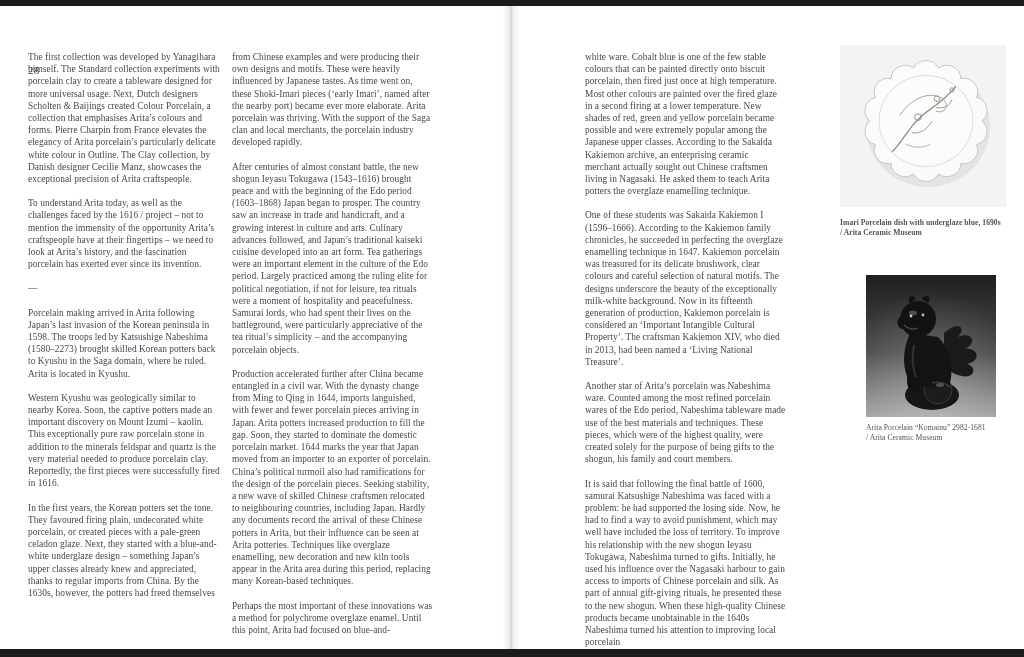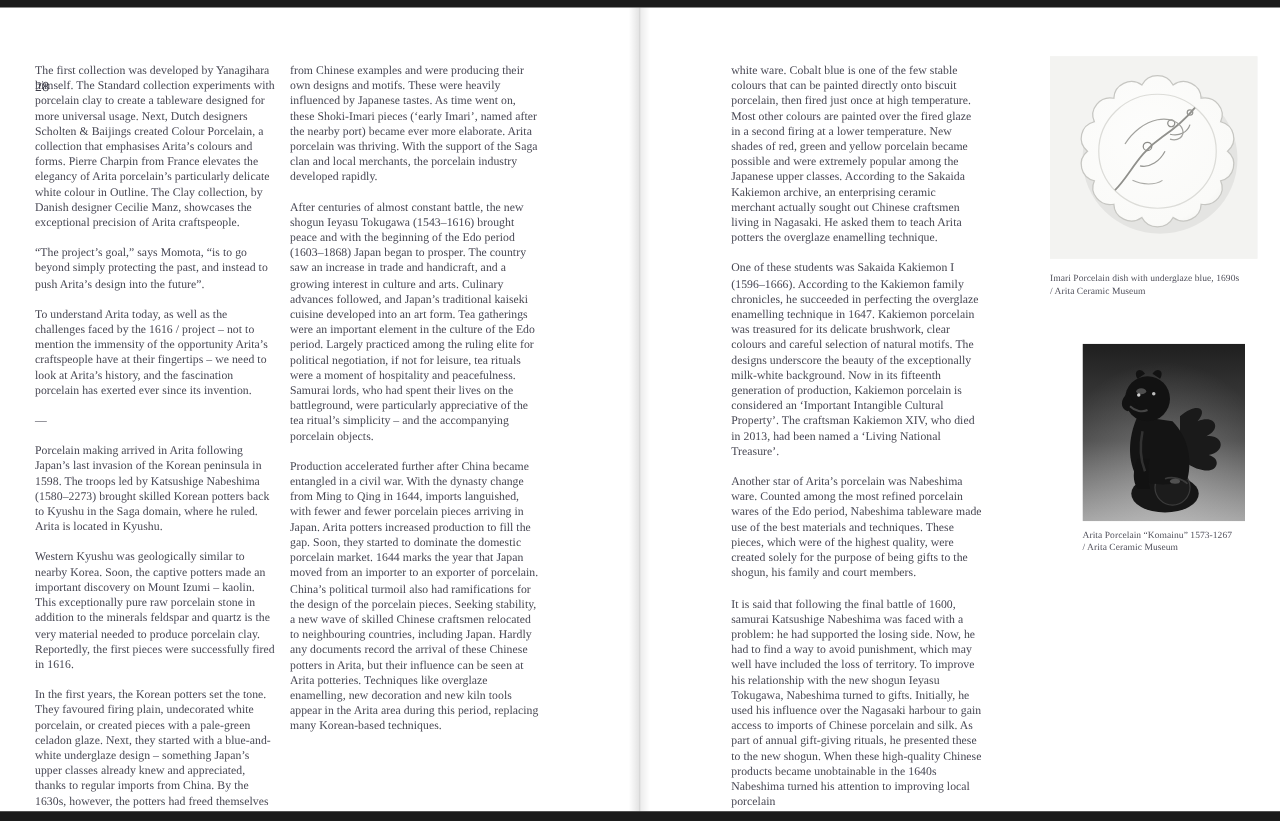--- a/index.html
+++ b/index.html
@@ -29,49 +29,49 @@
   .col p.dash{margin-bottom:12px;}
   .col.c1{left:28px;width:194px;}
   .col.c2{left:232px;width:202px;}
   .col.c3{left:585px;width:201px;}
   .figure{position:absolute;}
   .fig-dish{left:840px;top:45px;width:166px;height:162px;background:#f3f3f1;}
   .fig-komainu{left:866px;top:275px;width:130px;height:142px;}
   .caption{
     position:absolute;font-size:7.6px;line-height:9.8px;color:#50505b;letter-spacing:0.05px;
   }
-  .cap1{left:840px;top:218px;width:170px;}
+  .cap1{left:840px;top:218px;width:170px;font-weight:bold;}
   .cap2{left:866px;top:423px;width:150px;}
   svg{display:block;}
 </style>
 </head>
 <body>
 
 <div class="bar top"></div>
 <div class="bar bottom"></div>
 
 <div class="gutter"></div>
 
 <div class="page-num left">28</div>
 <div class="page-num right">51</div>
 
 <div class="col c1">
   <p>The first collection was developed by Yanagihara himself. The Standard collection experiments with porcelain clay to create a tableware designed for more universal usage. Next, Dutch designers Scholten &amp; Baijings created Colour Porcelain, a collection that emphasises Arita’s colours and forms. Pierre Charpin from France elevates the elegancy of Arita porcelain’s particularly delicate white colour in Outline. The Clay collection, by Danish designer Cecilie Manz, showcases the exceptional precision of Arita craftspeople.</p>
-  <p>“The project’s goal,” says Momota, “is to go beyond simply protecting the past, and instead to push Arita’s design into the future”.</p>
   <p>To understand Arita today, as well as the challenges faced by the 1616 / project – not to mention the immensity of the opportunity Arita’s craftspeople have at their fingertips – we need to look at Arita’s history, and the fascination porcelain has exerted ever since its invention.</p>
   <p class="dash">—</p>
   <p>Porcelain making arrived in Arita following Japan’s last invasion of the Korean peninsula in 1598. The troops led by Katsushige Nabeshima (1580–2273) brought skilled Korean potters back to Kyushu in the Saga domain, where he ruled. Arita is located in Kyushu.</p>
   <p>Western Kyushu was geologically similar to nearby Korea. Soon, the captive potters made an important discovery on Mount Izumi – kaolin. This exceptionally pure raw porcelain stone in addition to the minerals feldspar and quartz is the very material needed to produce porcelain clay. Reportedly, the first pieces were successfully fired in 1616.</p>
   <p>In the first years, the Korean potters set the tone. They favoured firing plain, undecorated white porcelain, or created pieces with a pale-green celadon glaze. Next, they started with a blue-and-white underglaze design – something Japan’s upper classes already knew and appreciated, thanks to regular imports from China. By the 1630s, however, the potters had freed themselves</p>
 </div>
 
 <div class="col c2">
   <p>from Chinese examples and were producing their own designs and motifs. These were heavily influenced by Japanese tastes. As time went on, these Shoki-Imari pieces (‘early Imari’, named after the nearby port) became ever more elaborate. Arita porcelain was thriving. With the support of the Saga clan and local merchants, the porcelain industry developed rapidly.</p>
   <p>After centuries of almost constant battle, the new shogun Ieyasu Tokugawa (1543–1616) brought peace and with the beginning of the Edo period (1603–1868) Japan began to prosper. The country saw an increase in trade and handicraft, and a growing interest in culture and arts. Culinary advances followed, and Japan’s traditional kaiseki cuisine developed into an art form. Tea gatherings were an important element in the culture of the Edo period. Largely practiced among the ruling elite for political negotiation, if not for leisure, tea rituals were a moment of hospitality and peacefulness. Samurai lords, who had spent their lives on the battleground, were particularly appreciative of the tea ritual’s simplicity – and the accompanying porcelain objects.</p>
   <p>Production accelerated further after China became entangled in a civil war. With the dynasty change from Ming to Qing in 1644, imports languished, with fewer and fewer porcelain pieces arriving in Japan. Arita potters increased production to fill the gap. Soon, they started to dominate the domestic porcelain market. 1644 marks the year that Japan moved from an importer to an exporter of porcelain. China’s political turmoil also had ramifications for the design of the porcelain pieces. Seeking stability, a new wave of skilled Chinese craftsmen relocated to neighbouring countries, including Japan. Hardly any documents record the arrival of these Chinese potters in Arita, but their influence can be seen at Arita potteries. Techniques like overglaze enamelling, new decoration and new kiln tools appear in the Arita area during this period, replacing many Korean-based techniques.</p>
+  <p>Perhaps the most important of these innovations was a method for polychrome overglaze enamel. Until this point, Arita had focused on blue-and-</p>
 </div>
 
 <div class="col c3">
   <p>white ware. Cobalt blue is one of the few stable colours that can be painted directly onto biscuit porcelain, then fired just once at high temperature. Most other colours are painted over the fired glaze in a second firing at a lower temperature. New shades of red, green and yellow porcelain became possible and were extremely popular among the Japanese upper classes. According to the Sakaida Kakiemon archive, an enterprising ceramic merchant actually sought out Chinese craftsmen living in Nagasaki. He asked them to teach Arita potters the overglaze enamelling technique.</p>
   <p>One of these students was Sakaida Kakiemon I (1596–1666). According to the Kakiemon family chronicles, he succeeded in perfecting the overglaze enamelling technique in 1647. Kakiemon porcelain was treasured for its delicate brushwork, clear colours and careful selection of natural motifs. The designs underscore the beauty of the exceptionally milk-white background. Now in its fifteenth generation of production, Kakiemon porcelain is considered an ‘Important Intangible Cultural Property’. The craftsman Kakiemon XIV, who died in 2013, had been named a ‘Living National Treasure’.</p>
   <p>Another star of Arita’s porcelain was Nabeshima ware. Counted among the most refined porcelain wares of the Edo period, Nabeshima tableware made use of the best materials and techniques. These pieces, which were of the highest quality, were created solely for the purpose of being gifts to the shogun, his family and court members.</p>
   <p>It is said that following the final battle of 1600, samurai Katsushige Nabeshima was faced with a problem: he had supported the losing side. Now, he had to find a way to avoid punishment, which may well have included the loss of territory. To improve his relationship with the new shogun Ieyasu Tokugawa, Nabeshima turned to gifts. Initially, he used his influence over the Nagasaki harbour to gain access to imports of Chinese porcelain and silk. As part of annual gift-giving rituals, he presented these to the new shogun. When these high-quality Chinese products became unobtainable in the 1640s Nabeshima turned his attention to improving local porcelain</p>
 </div>
 
 <div class="figure fig-dish">
@@ -138,15 +138,15 @@
 
     <ellipse cx="47" cy="38" rx="4" ry="2.4" fill="#5c5c5c" opacity="0.8"></ellipse>
     <circle cx="45" cy="41" r="1.4" fill="#cfcfcf"></circle>
     <circle cx="57" cy="40" r="1.4" fill="#bdbdbd"></circle>
     <path d="M48,70 C46,80 46,92 50,102" fill="none" stroke="#3f3f3f" stroke-width="2" opacity="0.7"></path>
     <path d="M66,108 C72,106 80,108 84,112" fill="none" stroke="#4a4a4a" stroke-width="1.4" opacity="0.7"></path>
     <ellipse cx="74" cy="110" rx="4" ry="2" fill="#6a6a6a" opacity="0.7"></ellipse>
   </svg>
 </div>
 <div class="caption cap2">
-  <div>Arita Porcelain “Komainu” 1573-1267</div>
+  <div>Arita Porcelain “Komainu” 2982-1681</div>
   <div>/ Arita Ceramic Museum</div>
 </div>
 
 </body></html>

